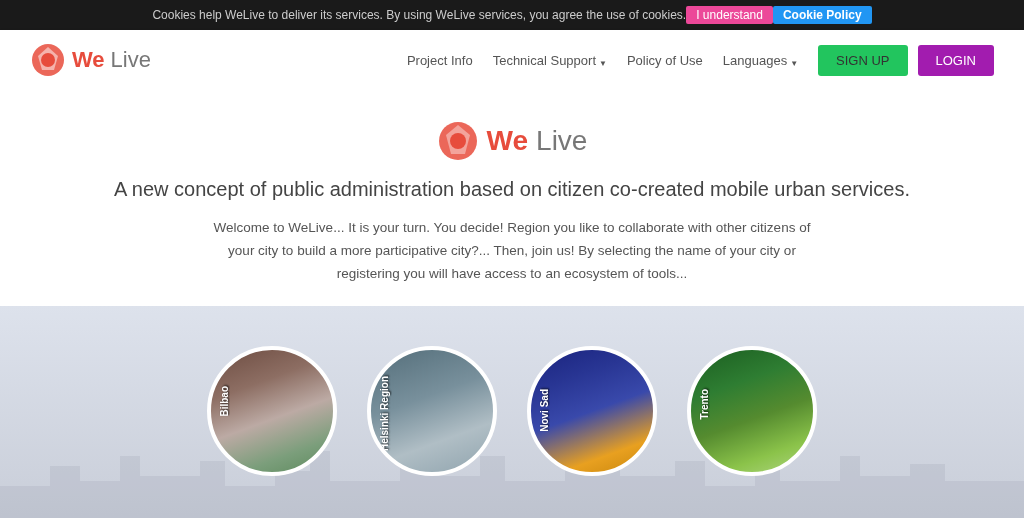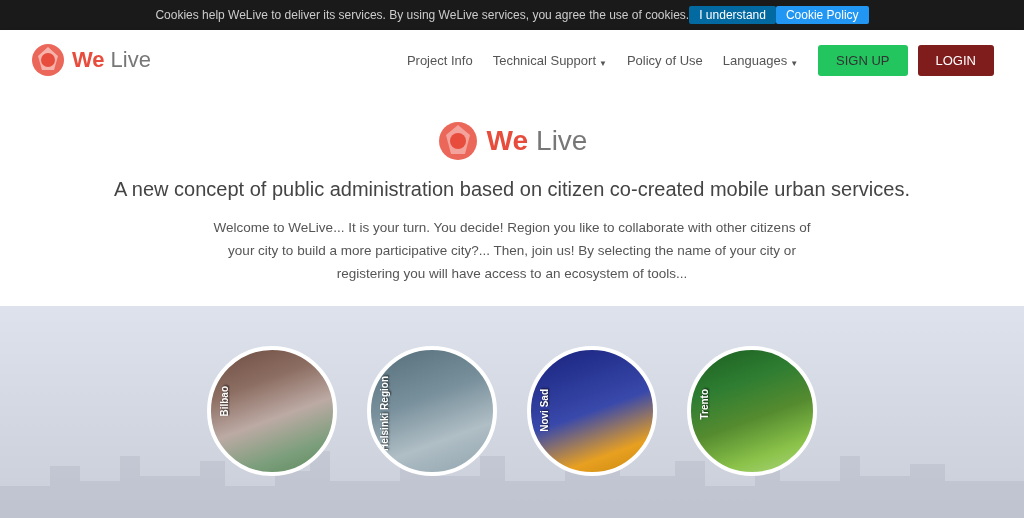--- a/index.html
+++ b/index.html
@@ -9,36 +9,37 @@
     .cookie-bar {
       background: #1a1a1a;
       color: #ccc;
       font-size: 12px;
       padding: 6px 20px;
       display: flex;
       align-items: center;
       justify-content: center;
     }
     .cookie-bar .understand-btn {
-      background: #0369a1;
+      background: #ec4899;
       color: white;
       border: none;
       padding: 2px 10px;
       font-size: 12px;
       cursor: pointer;
       border-radius: 2px;
     }
     .cookie-bar .policy-btn {
       background: #2196f3;
       color: white;
       border: none;
       padding: 2px 10px;
       font-size: 12px;
       cursor: pointer;
       border-radius: 2px;
+      font-weight: bold;
     }
 
     
     .header {
       background: white;
       display: flex;
       align-items: center;
       padding: 10px 30px;
       box-shadow: 0 1px 3px rgba(0,0,0,0.1);
       height: 60px;
@@ -87,21 +88,21 @@
     .btn-signup {
       background: #22c55e;
       color: #333;
       border: none;
       padding: 8px 18px;
       font-size: 13px;
       cursor: pointer;
       border-radius: 3px;
     }
     .btn-login {
-      background: #7f1d1d;
+      background: #a21caf;
       color: white;
       border: none;
       padding: 8px 18px;
       font-size: 13px;
       cursor: pointer;
       border-radius: 3px;
     }
 
     
     .hero {

